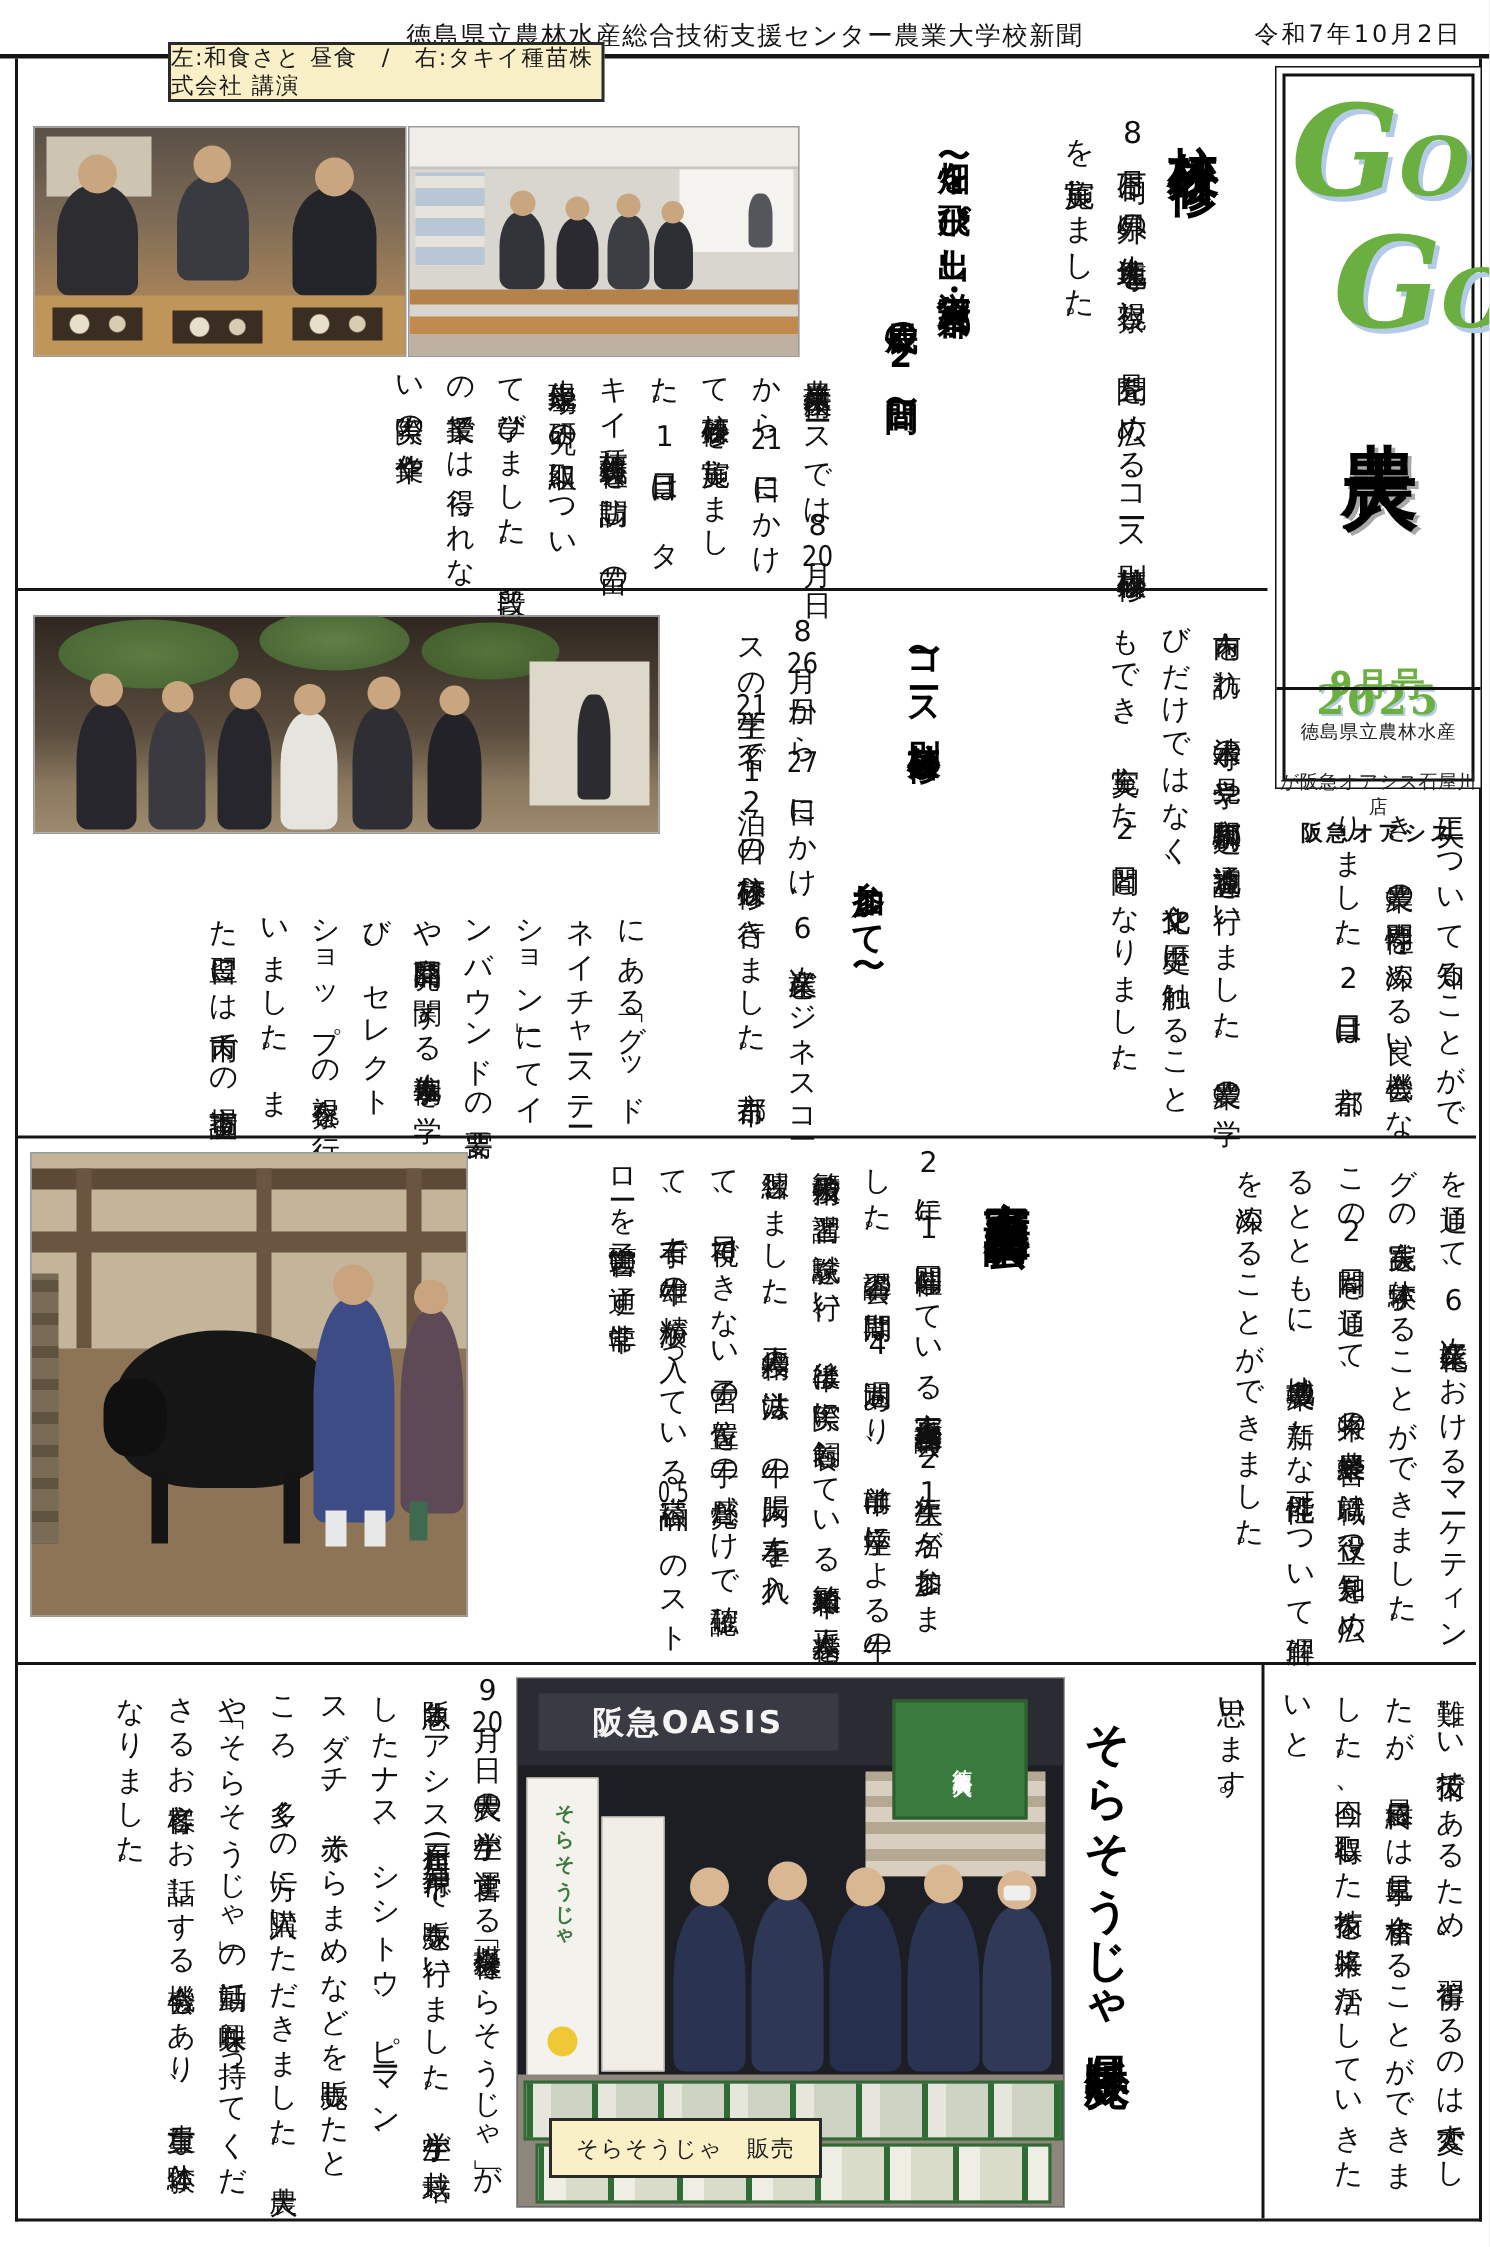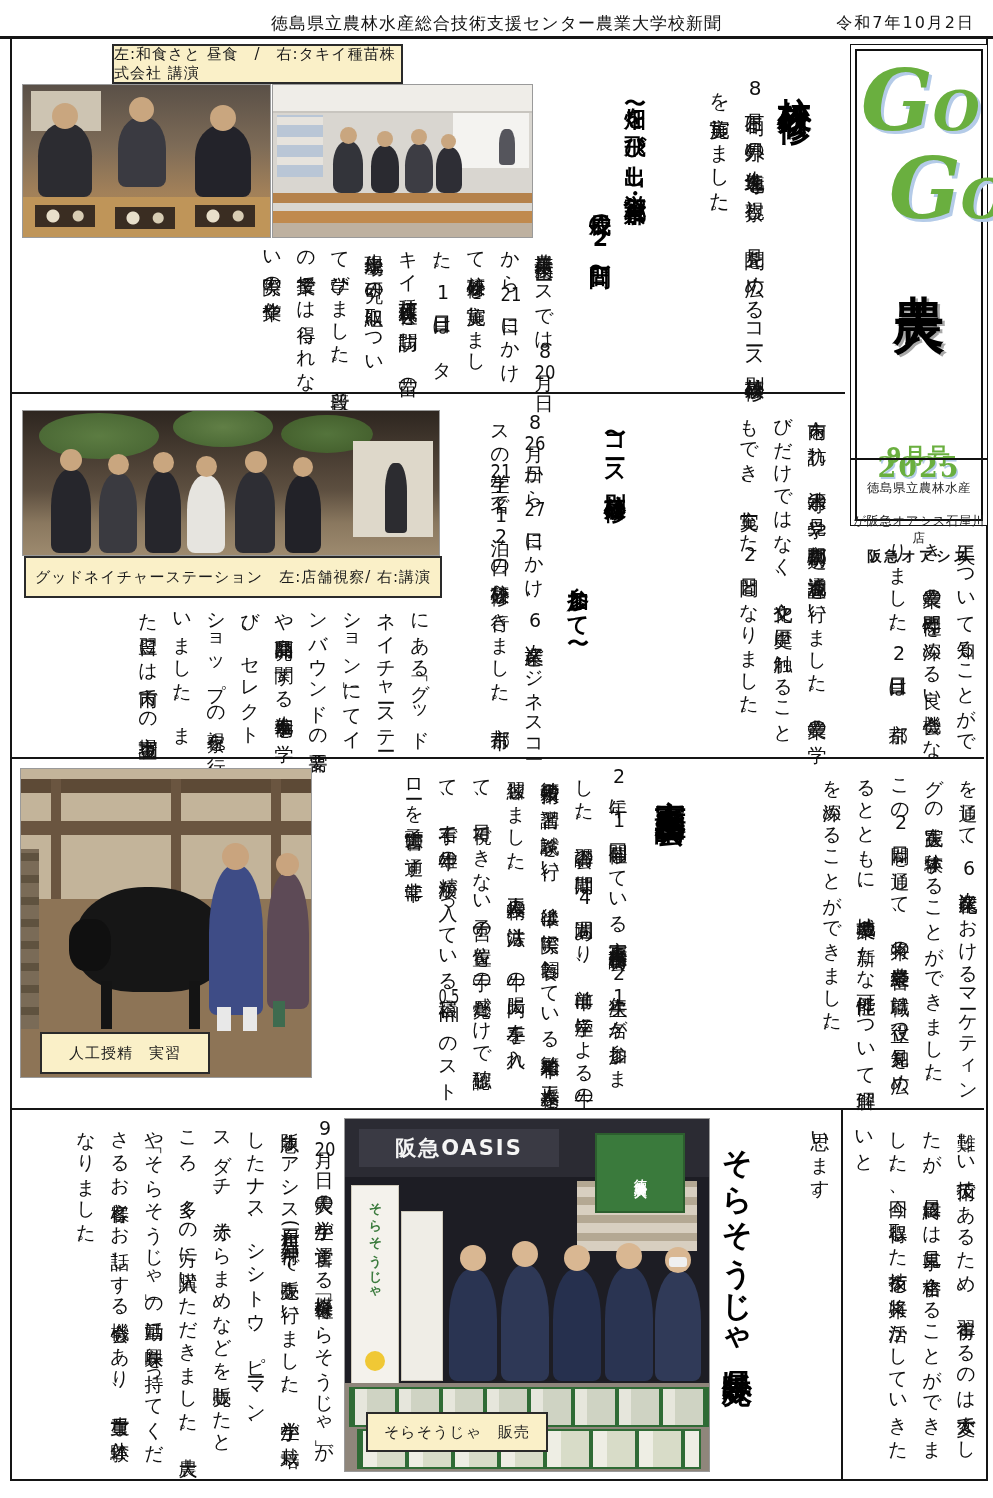--- a/index.html
+++ b/index.html
@@ -68,21 +68,21 @@
       <span class="org-s">が阪急オアシス石屋川店</span>
       <span class="org-b">阪急オアシス</span>
     </div>
   </div>
 
   <div class="abs v big-title" style="left:772px;top:70px;font-size:34px;letter-spacing:5px;">校外研修</div>
   <div class="abs v lead-txt" style="left:666px;top:78px;width:106px;height:312px;"><span class="tcy">8</span>月下旬に県外の先進地等を視察し、見聞を広めるコース別校外研修を実施しました。</div>
   <div class="abs v headline" style="left:620px;top:88px;">〜畑を飛び出し滋賀・京都へ!</div>
   <div class="abs v headline" style="left:585px;top:196px;">成長の<span class="tcy">2</span>日間〜</div>
 
-  <div class="abs cap-box" style="left:112px;top:44px;width:287px;height:36px;">左:和食さと 昼食　/　右:タキイ種苗株式会社 講演</div>
+  <div class="abs cap-box" style="left:112px;top:28px;width:287px;height:36px;">左:和食さと 昼食　/　右:タキイ種苗株式会社 講演</div>
 
   <div class="abs photo" style="left:22px;top:84px;width:247px;height:152px;background:linear-gradient(180deg,#5a5047,#7d6b57 40%,#a18059 70%,#b28e5e);">
     <div class="abs" style="left:8px;top:6px;width:70px;height:40px;background:#cdc4b2;"></div>
     <div class="person" style="left:15px;top:38px;width:54px;height:74px;background:#2c2c31;">
         <div class="head" style="left:14px;top:-20px;width:26px;height:26px;"></div>
       </div>
     <div class="person" style="left:95px;top:32px;width:48px;height:70px;background:#3a3a41;">
         <div class="head" style="left:11px;top:-20px;width:25px;height:25px;"></div>
       </div>
     <div class="person" style="left:172px;top:40px;width:56px;height:72px;background:#23232a;">
@@ -142,21 +142,20 @@
     <div class="person" style="left:164px;top:64px;width:38px;height:78px;background:#e6e4df;">
         <div class="head" style="left:9px;top:-19px;width:21px;height:21px;"></div>
       </div>
     <div class="person" style="left:212px;top:60px;width:40px;height:82px;background:#2e2e34;">
         <div class="head" style="left:10px;top:-20px;width:22px;height:22px;"></div>
       </div>
     <div class="person" style="left:262px;top:64px;width:36px;height:78px;background:#222228;">
         <div class="head" style="left:8px;top:-18px;width:20px;height:20px;"></div>
       </div>
   </div>
-  <div class="abs cap-box" style="left:24px;top:556px;width:414px;height:38px;">グッドネイチャーステーション　左:店舗視察/ 右:講演</div>
   <div class="abs v body-txt" style="left:14px;top:600px;width:424px;height:150px;">にある「グッドネイチャーステーション」にてインバウンドの需要や商品開発に関する先進事例を学び、セレクトショップの視察を行いました。また翌日には市内での市場調査</div>
 
   <div class="abs v body-txt" style="left:740px;top:766px;width:246px;height:336px;">を通じて、<span class="tcy">6</span>次産業化におけるマーケティングの実践を体験することができました。この<span class="tcy">2</span>日間を通じて、将来の農業経営や就職に役立つ知見を広めるとともに、地域農業の新たな可能性について理解を深めることができました。</div>
   <div class="abs v big-title" style="left:650px;top:775px;font-size:31px;letter-spacing:2px;">家畜人工受精講習会</div>
   <div class="abs v body-txt" style="left:262px;top:766px;width:374px;height:334px;"><span class="tcy">2</span>年に<span class="tcy">1</span>回開催している家畜人工授精講習会に<span class="tcy">2</span>年次生<span class="tcy">1</span>名が参加しました。講習会の期間は<span class="tcy">4</span>週間あり、前半は座学による牛の繁殖技術の講習と試験を行い、後半は実際に飼養している繁殖和牛で人工授精を練習しました。人工授精の方法は、牛の腸内に左手を入れて、目視できない子宮の位置を手の感覚だけで確認して、右手で雄牛の精液が入っている容積<span class="tcy">0.5</span><span class="tcy">ml</span>のストローを子宮頸管に通す非常に</div>
 
   <div class="abs photo" style="left:20px;top:768px;width:290px;height:308px;background:#c3b49a;">
     <div class="abs" style="left:0;top:10px;width:290px;height:14px;background:#5d4a36;"></div>
     <div class="abs" style="left:0;top:52px;width:290px;height:14px;background:#6a5540;"></div>
     <div class="abs" style="left:30px;top:10px;width:10px;height:120px;background:#6a5540;"></div>
@@ -171,21 +170,20 @@
     <div class="person" style="left:188px;top:96px;width:54px;height:150px;background:#3e4c86;">
         <div class="head" style="left:13px;top:-22px;width:27px;height:27px;background:#c9a47e;"></div>
       </div>
     <div class="abs" style="left:196px;top:238px;width:14px;height:24px;background:#e8e8e8;"></div>
     <div class="abs" style="left:222px;top:238px;width:14px;height:24px;background:#e8e8e8;"></div>
     <div class="person" style="left:246px;top:104px;width:42px;height:136px;background:#5d4a56;">
         <div class="head" style="left:9px;top:-20px;width:23px;height:23px;background:#c9a47e;"></div>
       </div>
     <div class="abs" style="left:252px;top:232px;width:12px;height:26px;background:#3e6b4f;"></div>
   </div>
-  <div class="abs cap-box" style="left:40px;top:1032px;width:166px;height:38px;">人工授精　実習</div>
 
   <div class="abs v body-txt" style="left:846px;top:1118px;width:138px;height:338px;">難しい技術であるため、習得するのは大変でしたが、最終日には見事に合格することができました。今回、取得した技術を将来に活かしていきたいと</div>
   <div class="abs v body-txt" style="left:804px;top:1118px;">思います。</div>
   <div class="abs v big-title" style="left:716px;top:1128px;font-size:30px;letter-spacing:2px;">そらそうじゃ県外販売</div>
   <div class="abs v body-txt" style="left:12px;top:1118px;width:330px;height:336px;"><span class="tcy">9</span>月<span class="tcy">20</span>日、農大の学生が運営する模擬会社「そらそうじゃ」が阪急オアシス石屋川店(神戸市)で販売を行いました。学生が栽培したナス、シシトウ、ピーマン、スダチ、赤そらまめなどを販売したところ、多くの方に購入いただきました。農大や「そらそうじゃ」の活動に興味を持ってくださるお客様とお話しする機会もあり、貴重な体験となりました。</div>
 
   <div class="abs photo" style="left:344px;top:1118px;width:364px;height:352px;background:#1d1d24;">
     <div class="abs" style="left:0;top:0;width:364px;height:58px;background:#2b2b33;"></div>
     <div class="abs" style="left:14px;top:10px;width:200px;height:38px;background:#3a3a44;color:#f5f5f5;font-weight:bold;font-size:21px;letter-spacing:2px;display:flex;align-items:center;justify-content:center;">阪急OASIS</div>
     <div class="abs" style="left:232px;top:62px;width:120px;height:70px;background:repeating-linear-gradient(0deg,#d8cfc0 0 10px,#b4a893 10px 18px);"></div>

